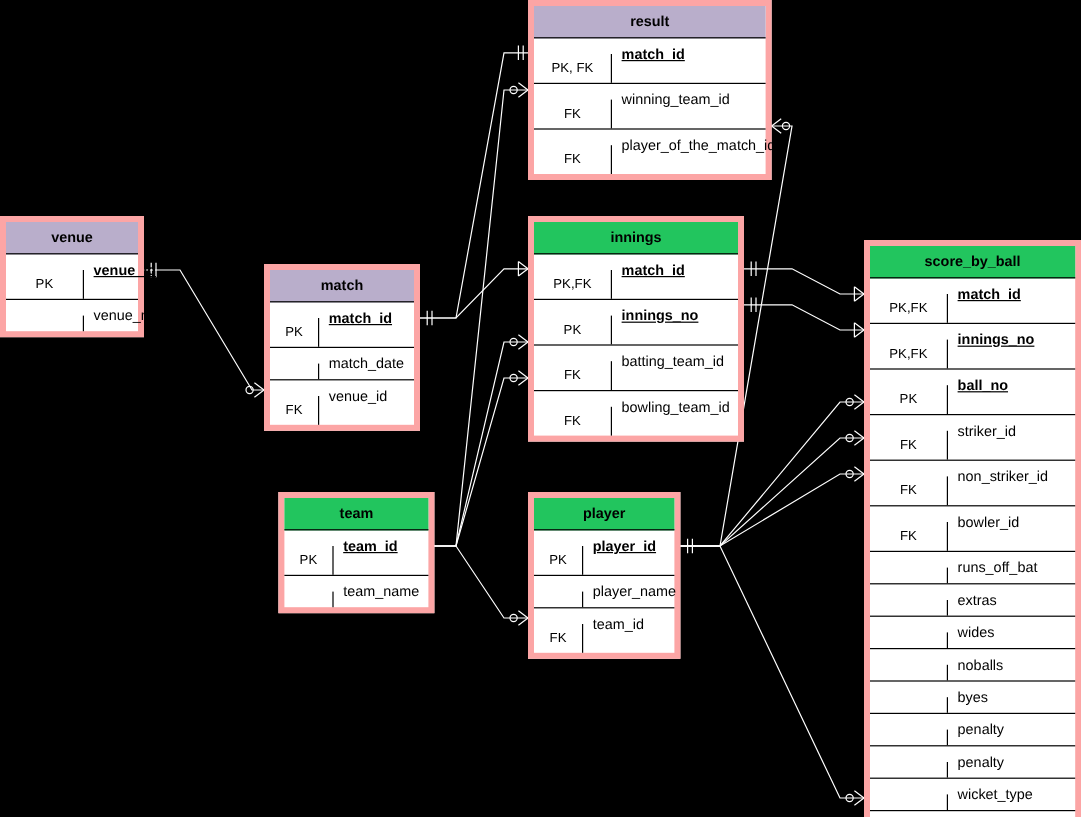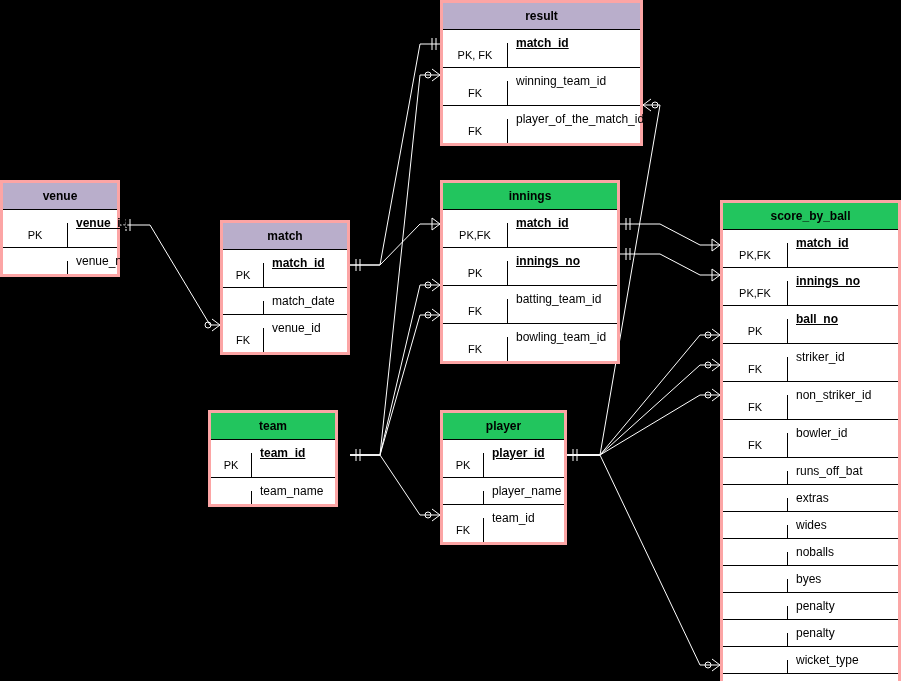--- a/index.html
+++ b/index.html
@@ -16,21 +16,21 @@
   }
   svg.connectors {
     position: absolute;
     top: 0; left: 0;
     width: 901px; height: 681px;
     pointer-events: none;
   }
   .entity {
     position: absolute;
     background: #fff;
-    border: 3px solid #fca5a5;
+    border: 5px solid #fca5a5;
     box-sizing: border-box;
   }
   .entity .header {
     text-align: center;
     font-weight: bold;
     padding: 6px 4px;
     border-bottom: 1px solid #000;
   }
   .hdr-purple { background: #b9aecb; }
   .hdr-blue   { background: #22c55e; }
@@ -143,21 +143,21 @@
   <div class="row">
     <div class="keycol" style="width:32px;flex:0 0 32px;"></div>
     <div class="fieldcol">match_date</div>
   </div>
   <div class="row">
     <div class="keycol" style="width:32px;flex:0 0 32px;">FK</div>
     <div class="fieldcol">venue_id</div>
   </div>
 </div>
 
-<div class="entity" style="left:208px; top:410px; width:130px;">
+<div class="entity" style="left:232px; top:410px; width:130px;">
   <div class="header hdr-blue">team</div>
   <div class="row pk">
     <div class="keycol" style="width:32px;flex:0 0 32px;">PK</div>
     <div class="fieldcol">team_id</div>
   </div>
   <div class="row">
     <div class="keycol" style="width:32px;flex:0 0 32px;"></div>
     <div class="fieldcol">team_name</div>
   </div>
 </div>

